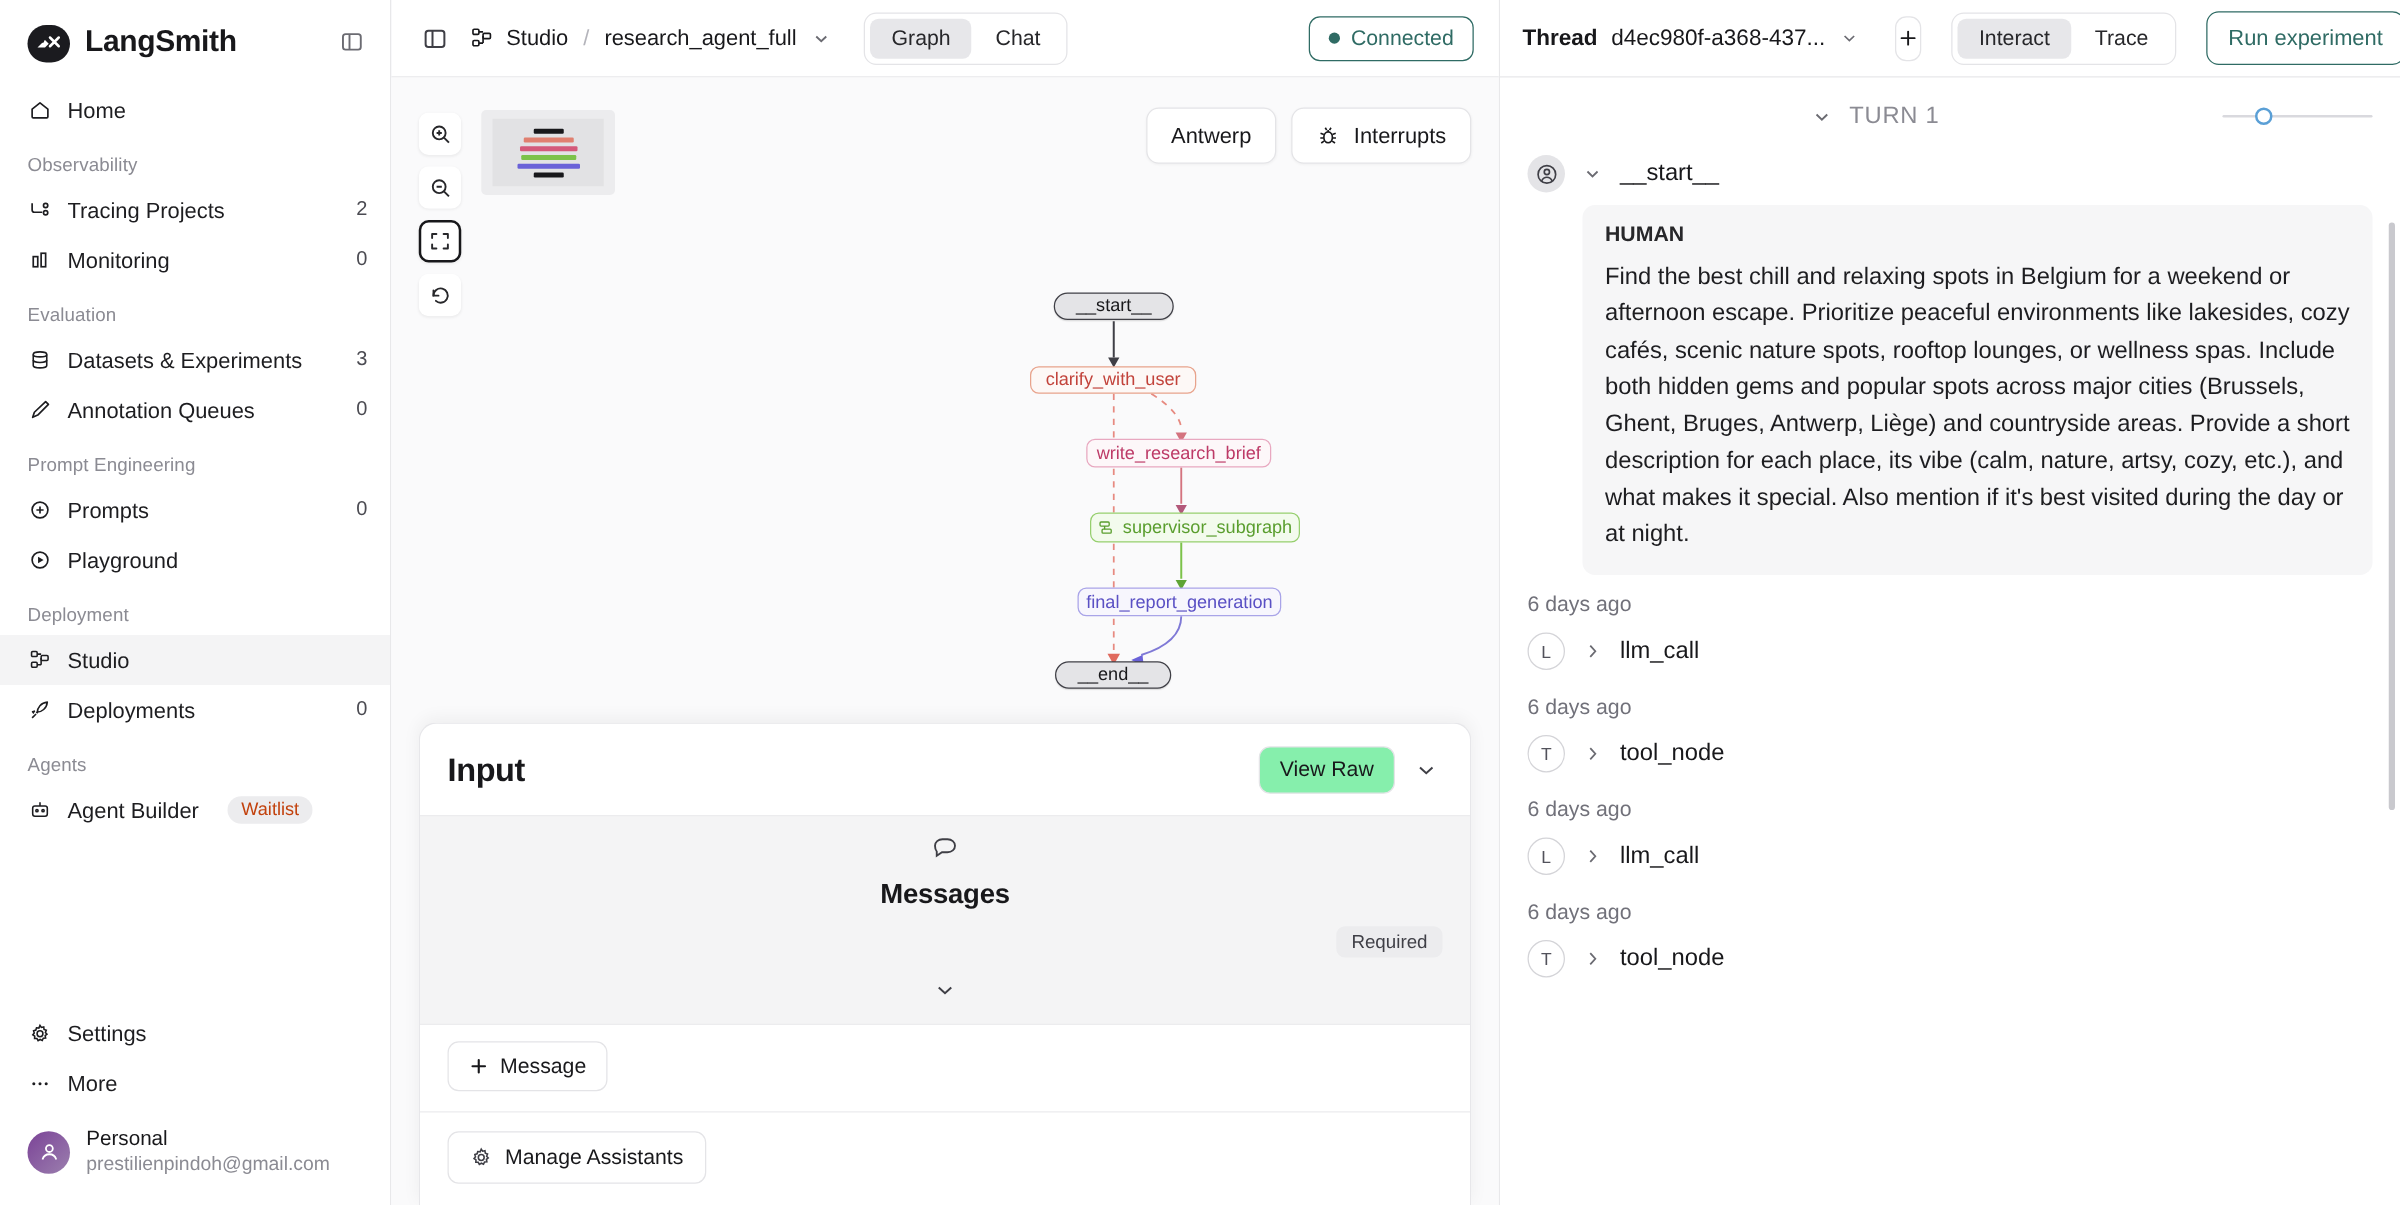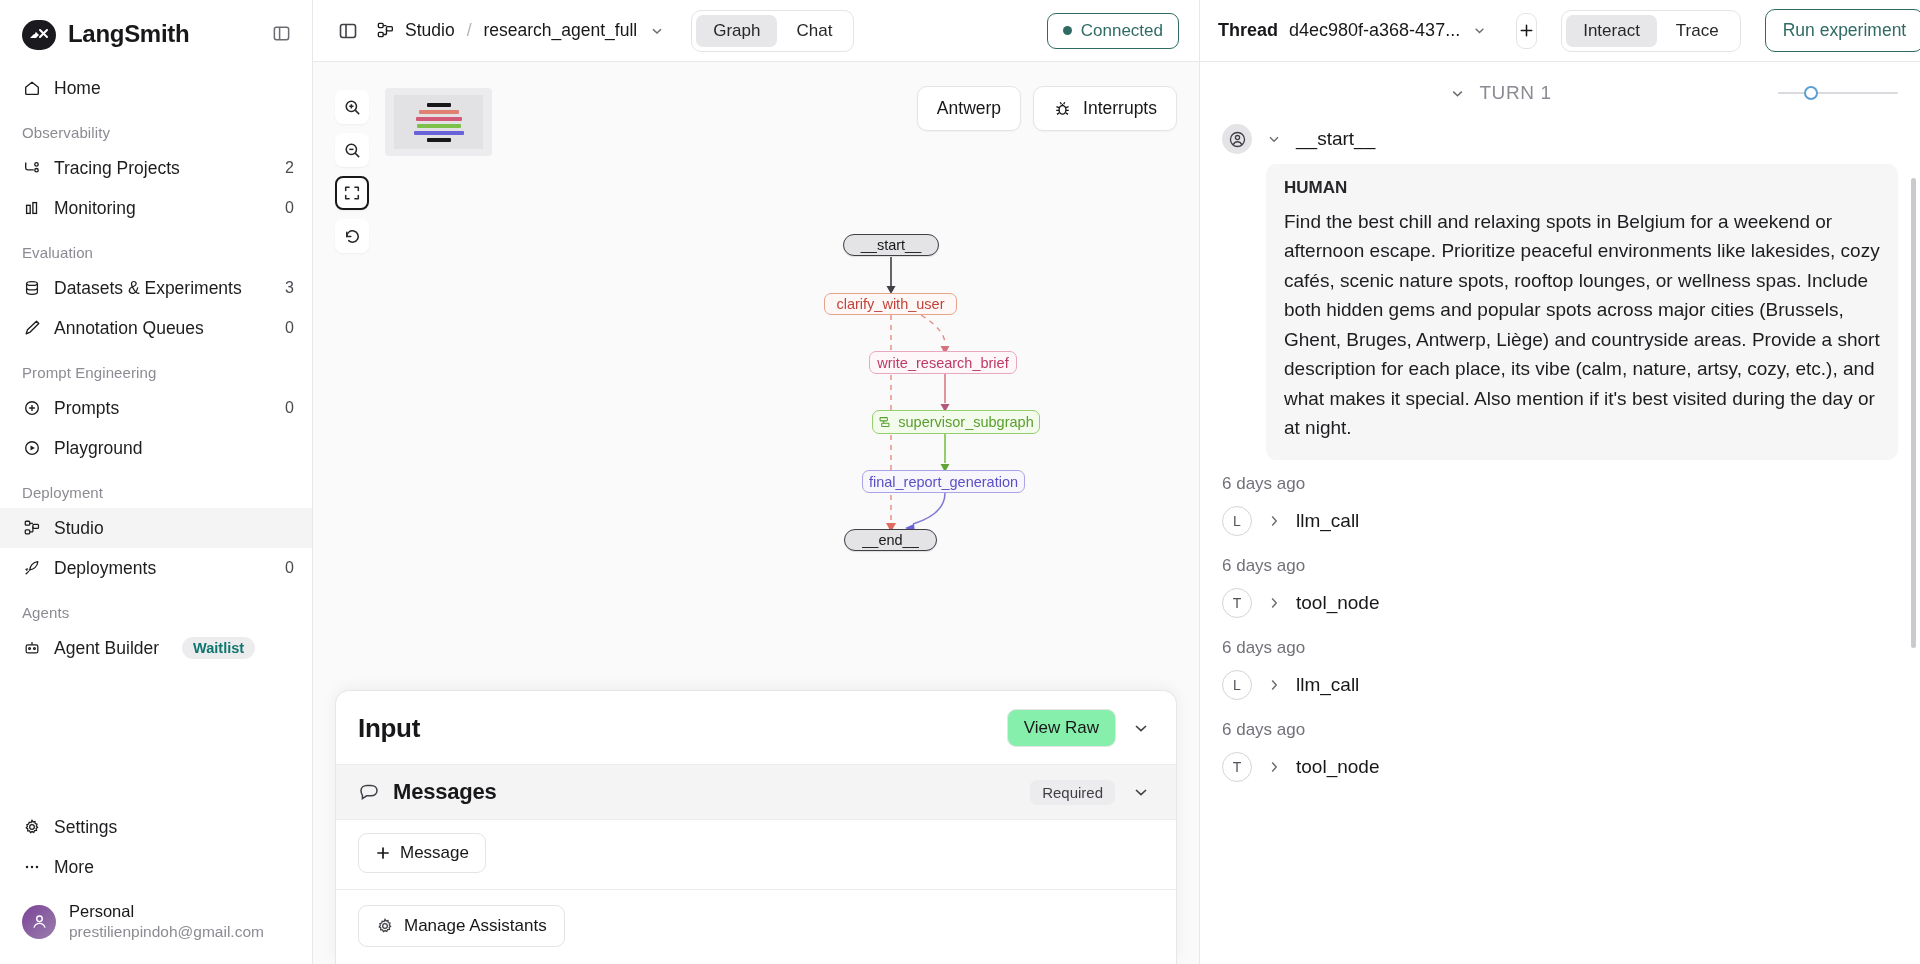--- a/index.html
+++ b/index.html
@@ -50,23 +50,23 @@
     cursor: pointer; position: relative;
     font-size: 17.5px; color: #1d1d20;
   }
   .sb-item.active { background: #f4f4f5; }
   .sb-item .ic { width: 19px; height: 19px; flex: 0 0 19px; color: #1d1d20; display:flex;align-items:center;justify-content:center;}
   .sb-item .lbl { flex: 1 1 auto; white-space: nowrap; }
   .sb-item .cnt {
     font-size: 16px; color: #4b4b52; min-width: 14px; text-align: right;
   }
   .sb-pill {
-    font-size: 14.5px; color: #0f766e;
+    font-size: 14.5px; color: #c2410c;
     background: #ececee; border-radius: 11px;
-    padding: 3px 11px; margin-left: 10px; font-weight: bold;
+    padding: 3px 11px; margin-left: 10px;
   }
   .sb-bottom { padding-bottom: 4px; }
   .sb-user {
     display: flex; align-items: center; gap: 13px;
     padding: 14px 18px 18px 22px;
     cursor: pointer;
   }
   .sb-avatar {
     width: 34px; height: 34px; border-radius: 50%;
     background: linear-gradient(135deg,#7b4397 0%, #9b7fae 100%);
@@ -201,20 +201,21 @@
   .ip-btn {
     border: 1px solid #e4e4e7; border-radius: 9px;
     padding: 8px 16px; font-size: 17px; color: #18181b; background:#86efac;
     cursor: pointer;
   }
   .chev-btn { width: 26px; height: 26px; display:flex;align-items:center;justify-content:center; color:#3f3f46; cursor:pointer;}
   .ip-msgrow {
     display: flex; align-items: center; gap: 13px;
     background: #f4f4f5; border-top: 1px solid #ececee; border-bottom: 1px solid #ececee;
     padding: 14px 22px;
+    flex-direction: column;
   }
   .ip-msgrow .mtitle { font-size: 22px; font-weight: 700; letter-spacing: -0.2px; }
   .req-pill {
     margin-left: auto; background: #ececee; color: #3f3f46;
     font-size: 15px; border-radius: 7px; padding: 4px 12px;
   }
   .ip-addrow { padding: 13px 22px 16px 22px; }
   .add-msg {
     display: inline-flex; align-items: center; gap: 9px;
     border: 1px solid #e4e4e7; border-radius: 9px;

